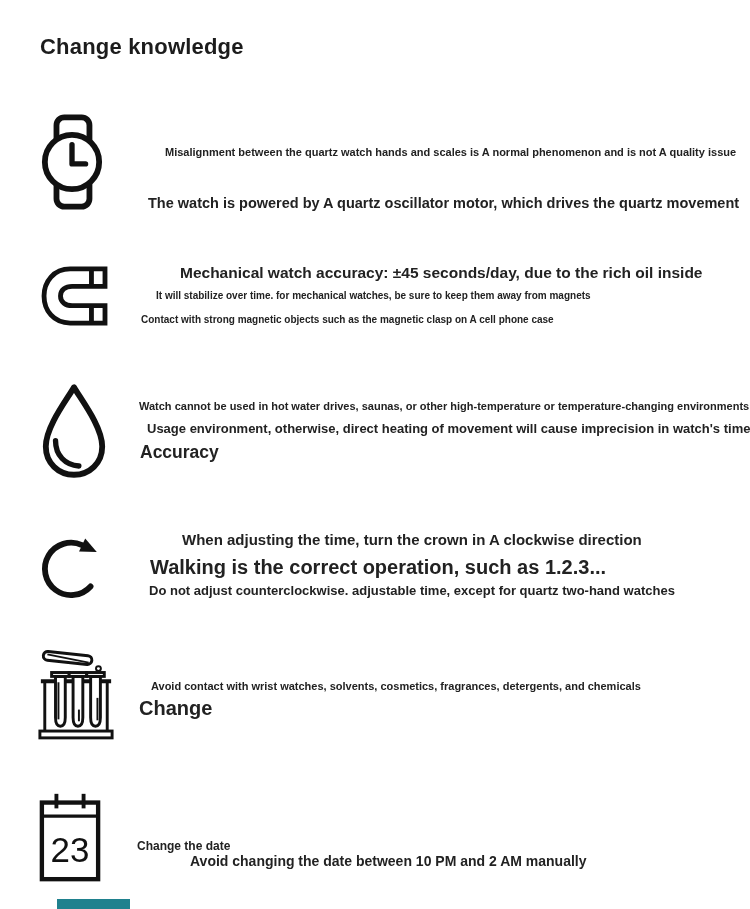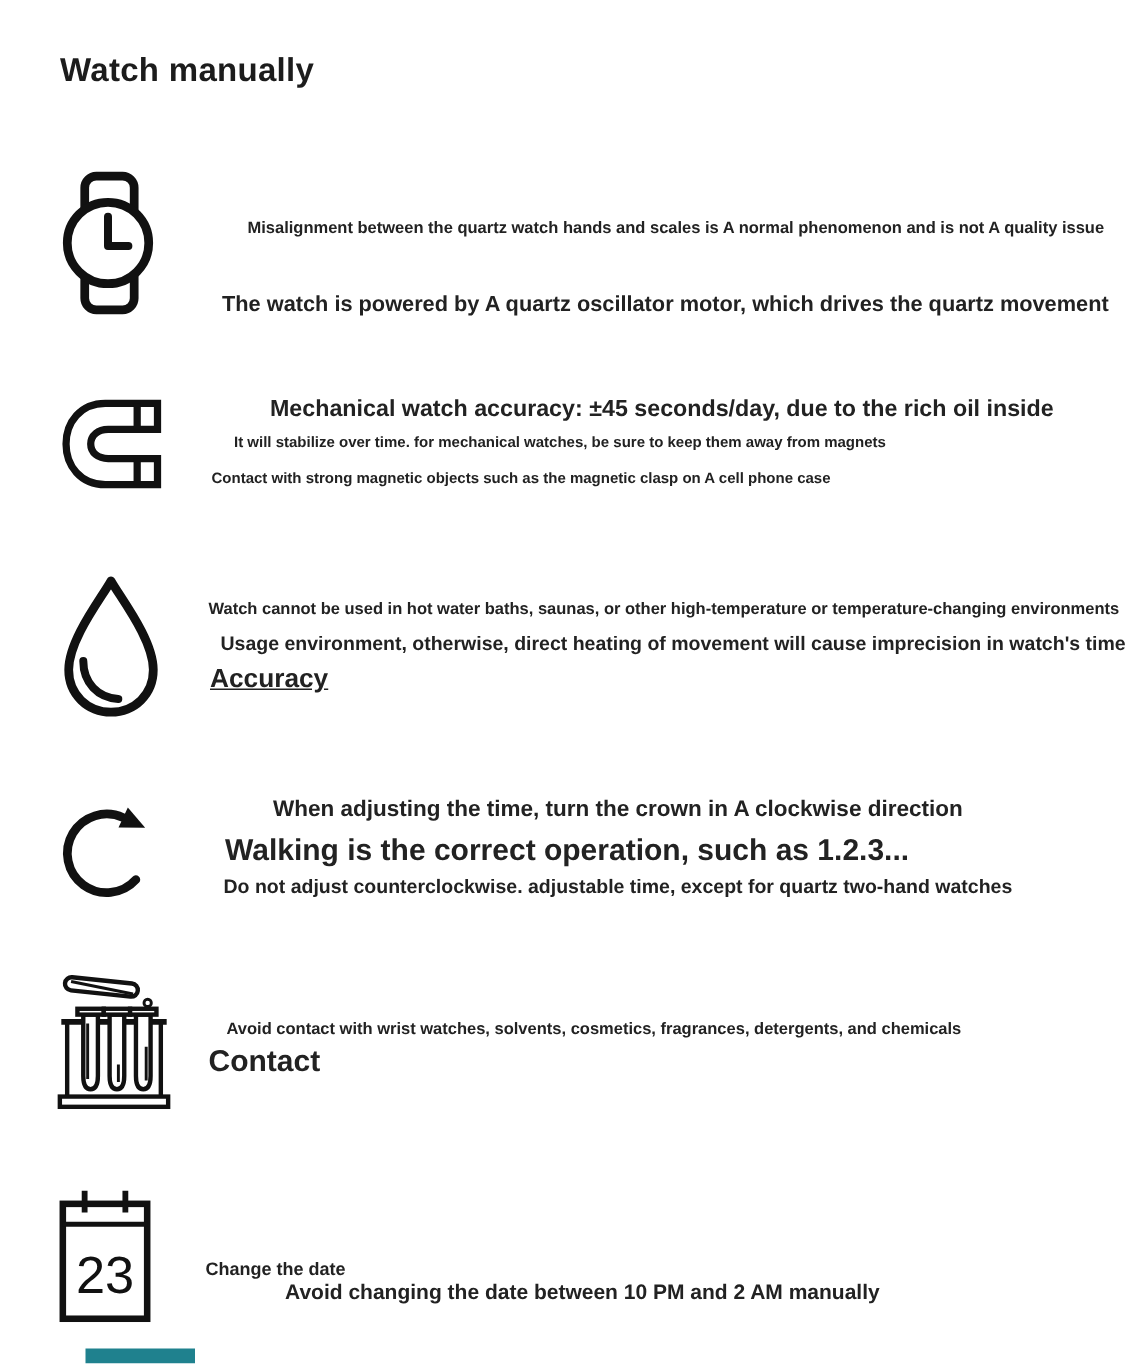--- a/index.html
+++ b/index.html
@@ -27,21 +27,21 @@
   
   .s2-icon { left: 41px; top: 266px; width: 68px; height: 60px; }
   .s2-l1 { left: 149px; top: 264px; font-size: 15.5px; margin-left: 31px; }
   .s2-l2 { left: 156px; top: 290px; font-size: 10px; }
   .s2-l3 { left: 141px; top: 314px; font-size: 10px; }
 
   
   .s3-icon { left: 39px; top: 382px; width: 70px; height: 98px; }
   .s3-l1 { left: 139px; top: 400px; font-size: 11px; }
   .s3-l2 { left: 147px; top: 421px; font-size: 13px; }
-  .s3-l3 { left: 140px; top: 442px; font-size: 17.5px; text-decoration: underline; }
+  .s3-l3 { left: 140px; top: 442px; font-size: 17.5px; }
 
   
   .s4-icon { left: 40px; top: 522px; width: 66px; height: 86px; }
   .s4-l1 { left: 182px; top: 531px; font-size: 15px; }
   .s4-l2 { left: 150px; top: 556px; font-size: 20px; }
   .s4-l3 { left: 149px; top: 583px; font-size: 13px; }
 
   
   .s5-icon { left: 36px; top: 643px; width: 80px; height: 100px; }
   .s5-l1 { left: 151px; top: 680px; font-size: 11px; }
@@ -51,21 +51,21 @@
   .s6-icon { left: 38px; top: 789px; width: 64px; height: 95px; }
   .s6-l1 { left: 190px; top: 853px; font-size: 14px; }
   .s6-l2 { left: 137px; top: 839px; font-size: 12px; }
 
   .accent-bar { left: 57px; top: 899px; width: 73px; height: 10px; }
   .cal-day { font-family: "Liberation Sans", sans-serif; }
 </style>
 </head>
 <body>
 
-<h1 class="abs title">Watch manually</h1>
+<h1 class="abs title">Change knowledge</h1>
 
 <div class="abs icon-box s1-icon">
   <svg viewBox="0 0 66 100" fill="none">
     <rect x="17" y="4" width="34" height="92" rx="8" stroke="#111" stroke-width="6"></rect>
     <circle cx="33" cy="50" r="28" fill="#fff" stroke="#111" stroke-width="6"></circle>
     <path d="M33 32 V52 H47" stroke="#111" stroke-width="5.5" stroke-linecap="round" stroke-linejoin="round"></path>
   </svg>
 </div>
 <div class="abs line s1-l1">Misalignment between the quartz watch hands and scales is A normal phenomenon and is not A quality issue</div>
 <div class="abs line s1-l2">The watch is powered by A quartz oscillator motor, which drives the quartz movement</div>
@@ -79,21 +79,21 @@
 <div class="abs line s2-l1">Mechanical watch accuracy: ±45 seconds/day, due to the rich oil inside</div>
 <div class="abs line s2-l2">It will stabilize over time. for mechanical watches, be sure to keep them away from magnets</div>
 <div class="abs line s2-l3">Contact with strong magnetic objects such as the magnetic clasp on A cell phone case</div>
 
 <div class="abs icon-box s3-icon">
   <svg viewBox="0 0 72 100" fill="none">
     <path d="M36 5 C30 16 7 45 7 66 C7 83 20 95 36 95 C52 95 65 83 65 66 C65 45 42 16 36 5 Z" stroke="#111" stroke-width="6" stroke-linejoin="round"></path>
     <path d="M17 60 C17 75 27 85 41 86" stroke="#111" stroke-width="5.5" stroke-linecap="round"></path>
   </svg>
 </div>
-<div class="abs line s3-l1">Watch cannot be used in hot water baths, saunas, or other high-temperature or temperature-changing environments</div>
+<div class="abs line s3-l1">Watch cannot be used in hot water drives, saunas, or other high-temperature or temperature-changing environments</div>
 <div class="abs line s3-l2">Usage environment, otherwise, direct heating of movement will cause imprecision in watch's timekeeping</div>
 <div class="abs line s3-l3">Accuracy</div>
 
 <div class="abs icon-box s4-icon">
   <svg viewBox="0 0 68 88" fill="none">
     <path d="M43.4 23.5 A27 27 0 1 0 52.1 66.1" stroke="#111" stroke-width="6" stroke-linecap="round"></path>
     <polygon points="58.5,30.5 40.2,30.2 46.6,16.6" fill="#111"></polygon>
   </svg>
 </div>
 <div class="abs line s4-l1">When adjusting the time, turn the crown in A clockwise direction</div>
@@ -118,21 +118,21 @@
       <path d="M56 34 V76 C56 82 58 85 61 85 C64 85 66 82 66 76 V34 Z"></path>
       <rect x="52" y="30" width="18" height="4"></rect>
     </g>
     <line x1="23" y1="40" x2="23" y2="78" stroke="#111" stroke-width="2"></line>
     <line x1="44" y1="68" x2="44" y2="80" stroke="#111" stroke-width="2"></line>
     <line x1="63" y1="56" x2="63" y2="79" stroke="#111" stroke-width="2"></line>
     <rect x="4" y="90" width="74" height="7" stroke="#111" stroke-width="3"></rect>
   </svg>
 </div>
 <div class="abs line s5-l1">Avoid contact with wrist watches, solvents, cosmetics, fragrances, detergents, and chemicals</div>
-<div class="abs line s5-l2">Contact</div>
+<div class="abs line s5-l2">Change</div>
 
 <div class="abs icon-box s6-icon">
   <svg viewBox="0 0 66 96" fill="none">
     <rect x="4" y="13" width="58" height="79" stroke="#111" stroke-width="4.5"></rect>
     <line x1="4" y1="27" x2="62" y2="27" stroke="#111" stroke-width="3.5"></line>
     <line x1="19" y1="4" x2="19" y2="19" stroke="#111" stroke-width="4"></line>
     <line x1="47" y1="4" x2="47" y2="19" stroke="#111" stroke-width="4"></line>
     <text x="33" y="74" text-anchor="middle" font-size="36" fill="#111" class="cal-day">23</text>
   </svg>
 </div>

